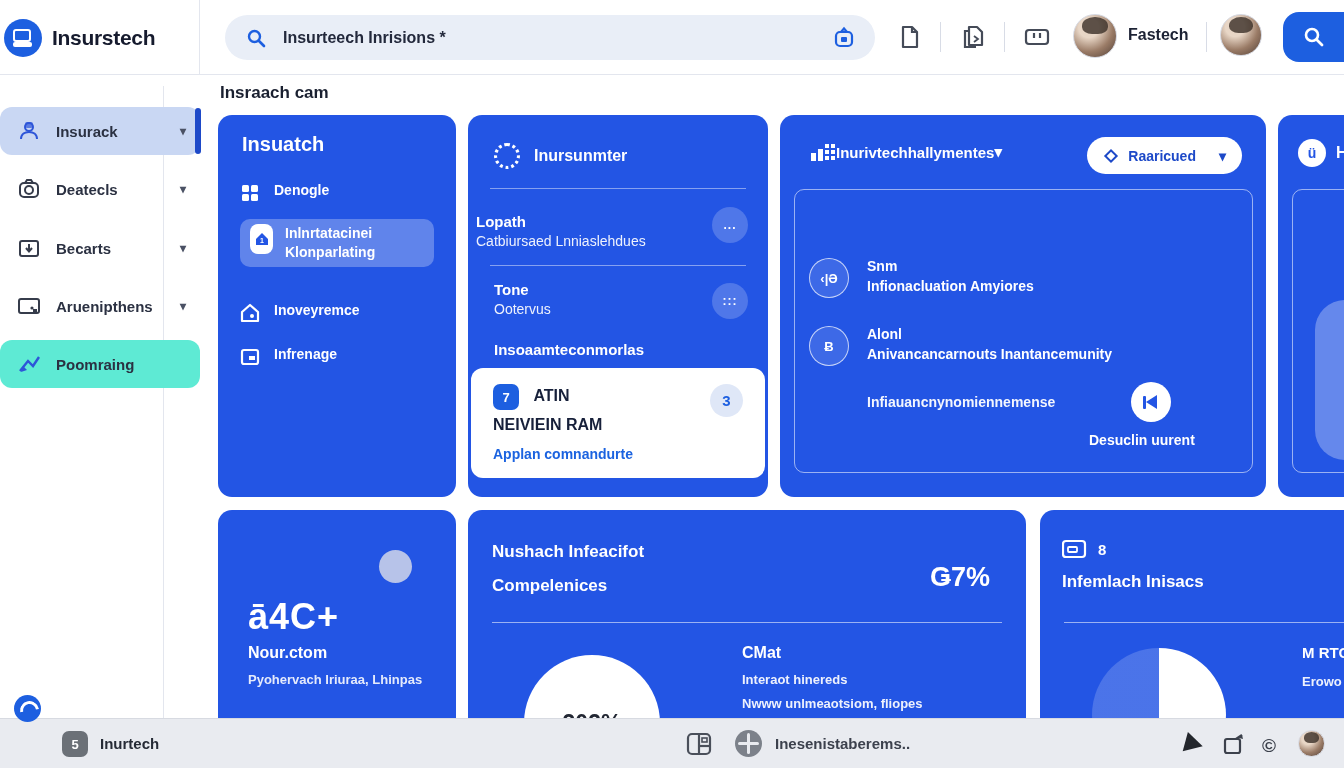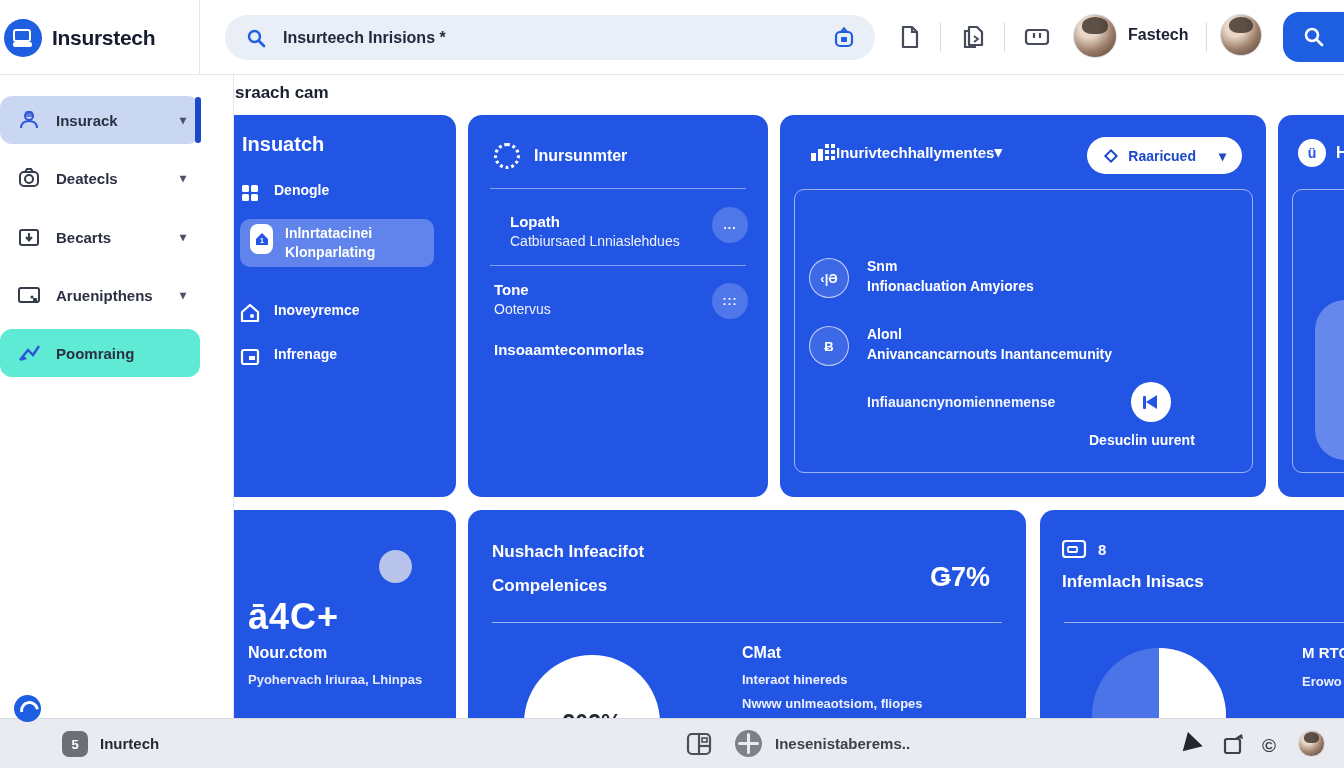--- a/index.html
+++ b/index.html
@@ -18,21 +18,21 @@
   .searchbar { position:absolute; left:225px; top:15px; width:650px; height:45px; background:#e9eef7; border-radius:23px; display:flex; align-items:center; padding:0 16px; gap:12px; }
   .searchbar input { flex:1; border:none; background:transparent; outline:none; font-family:"Liberation Sans",sans-serif; font-size:16px; font-weight:bold; color:#23293c; }
   .hdr-icon { width:30px; height:30px; display:flex; align-items:center; justify-content:center; }
   .hdr-divider { position:absolute; top:22px; width:1px; height:30px; background:#d8dce6; }
   .avatar { border-radius:50%; background:radial-gradient(circle at 35% 30%, #e8d6c6 0 25%, #9a7b66 60%, #4d3c33 100%); border:1px solid #d6d9e2; }
   .avatar:before { content:""; display:block; width:60%; height:42%; margin:4% auto 0; border-radius:50% 50% 40% 40%; background:#3a2e27; opacity:.8; }
   .hdr-name { position:absolute; top:26px; font-size:16px; font-weight:bold; color:#1c2234; }
   .hdr-search-btn { position:absolute; left:1283px; top:12px; width:61px; height:50px; background:#1d5fe0; border-radius:16px 0 0 16px; display:flex; align-items:center; justify-content:center; }
 
   
-  .sidebar { position:absolute; left:0; top:75px; width:234px; height:643px; background:#fff; border-right:1px solid #e3e6ee; z-index:4; }
+  .sidebar { position:absolute; left:0; top:86px; width:164px; height:643px; background:#fff; border-right:1px solid #e3e6ee; z-index:4; }
   .side-item { position:absolute; left:0; width:200px; height:46px; display:flex; align-items:center; padding-left:16px; gap:14px; font-size:15px; font-weight:bold; color:#2b3142; }
   .side-item .chev { position:absolute; right:14px; color:#4a5164; font-size:12px; }
   .side-active { background:#c9d7f3; border-radius:12px; height:48px; }
   .side-active-bar { position:absolute; left:195px; width:6px; border-radius:3px; background:#1d49c8; }
   .side-soft { background:#5eead4; border-radius:12px; height:48px; }
   .side-icon { width:26px; height:26px; flex:0 0 auto; display:flex; align-items:center; justify-content:center; }
 
   
   .page-title { position:absolute; left:220px; top:83px; font-size:17px; font-weight:bold; color:#1a2030; z-index:3;}
   .card { position:absolute; background:#2355e4; border-radius:14px; color:#fff; }
@@ -275,40 +275,49 @@
 
 </div>
 
 <div class="card" style="left:468px; top:115px; width:300px; height:382px;">
   <div class="cardB-head">
     <span class="spinner"></span>
     <span>Inursunmter</span>
   </div>
   <div class="bdiv" style="top:73px;"></div>
 
-  <div class="abs" style="left:42px; top:98px;">
+  <div class="abs" style="left:8px; top:98px;">
     <div class="brow-title">Lopath</div>
     <div class="brow-sub">Catbiursaed Lnniaslehdues</div>
   </div>
   <div class="circle-btn" style="right:20px; top:92px;">
       <span>...</span>
     </div>
 
   <div class="bdiv" style="top:150px;"></div>
 
   <div class="abs" style="left:26px; top:166px;">
     <div class="brow-title">Tone</div>
     <div class="brow-sub">Ootervus</div>
   </div>
   <div class="circle-btn" style="right:20px; top:168px;">
       <span>:::</span>
     </div>
 
   <div class="abs brow-title" style="left:26px; top:226px;">Insoaamteconmorlas</div>
 
+  <div class="cardB-footer">
+    <div style="font-size:16px; font-weight:bold;">
+      <span class="chip7">7</span>
+      <span style="margin-left:10px;">ATIN</span>
+    </div>
+    <div style="font-size:16px; font-weight:bold; margin-top:6px;">NEIVIEIN RAM</div>
+    <div style="font-size:14px; font-weight:bold; color:#1b63e0; margin-top:12px;">Applan comnandurte</div>
+    <div class="count-badge">3</div>
+  </div>
 </div>
 
 <div class="card" style="left:780px; top:115px; width:486px; height:382px;">
   <div class="cardC-head">
     <span>
       <svg width="26" height="22" viewBox="0 0 26 22">
           <rect x="1" y="12" width="5" height="8" fill="#fff"></rect>
           <rect x="8" y="8" width="5" height="12" fill="#fff"></rect>
           <rect x="15" y="3" width="4" height="4" fill="#fff"></rect>
           <rect x="21" y="3" width="4" height="4" fill="#fff"></rect>

